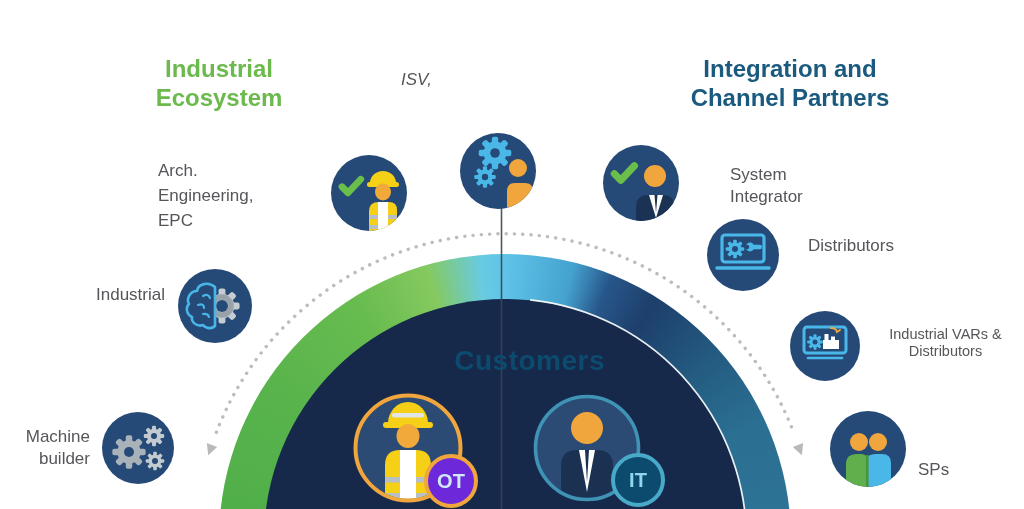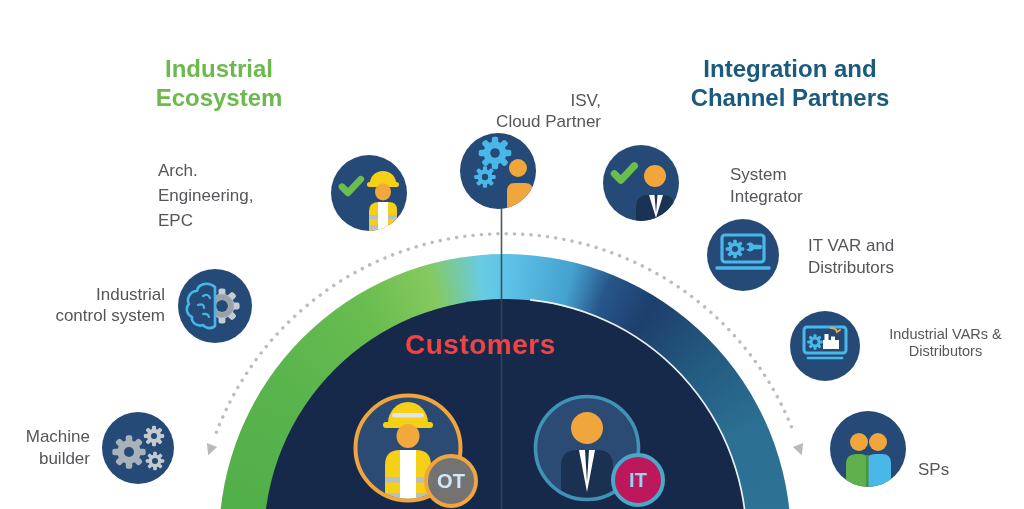--- a/index.html
+++ b/index.html
@@ -26,48 +26,48 @@
       #68bc4f 328deg,
       #85c95f 344deg,
       #68cbe2 355deg,
       #5fc4e8 360deg);}
   #inner{position:absolute;left:264px;top:271px;width:482px;height:482px;border-radius:50%;
          background:#16294b;z-index:2;}
   #overlay{position:absolute;left:0;top:0;z-index:3;pointer-events:none;}
   
   .lbl{position:absolute;color:#55565a;font-size:17px;line-height:22px;z-index:4;}
   .lbl .ln{display:block;}
-  #lbl-isv{left:401px;top:62px;width:200px;text-align:right;line-height:21px;}
+  #lbl-isv{left:401px;top:41px;width:200px;text-align:left;line-height:21px;font-style:italic;}
   #lbl-arch{left:158px;top:130px;width:160px;line-height:25px;}
   #lbl-ics{left:5px;top:256px;width:160px;text-align:right;line-height:21px;}
   #lbl-machine{left:-2px;top:398px;width:92px;text-align:right;}
   #lbl-si{left:730px;top:136px;width:150px;}
   #lbl-itvar{left:808px;top:207px;width:150px;}
   #lbl-indvar{left:853px;top:298px;width:185px;text-align:center;font-size:14.5px;line-height:17px;}
   #lbl-sps{left:918px;top:431px;text-align:center;}
   
   .node-icon{position:absolute;z-index:5;}
   #icon-isv{left:460px;top:105px;}
   #icon-arch{left:331px;top:127px;}
   #icon-ics{left:178px;top:241px;}
   #icon-machine{left:102px;top:384px;}
   #icon-si{left:603px;top:117px;}
   #icon-itvar{left:707px;top:191px;}
   #icon-indvar{left:790px;top:283px;}
   #icon-sps{left:830px;top:383px;}
   
-  #customers{position:absolute;left:405px;top:301px;width:200px;text-align:left;z-index:4;
-             color:#ef4444;font-size:28px;font-weight:bold;letter-spacing:.5px;}
+  #customers{position:absolute;left:405px;top:317px;width:200px;text-align:right;z-index:4;
+             color:#0c4a6e;font-size:28px;font-weight:bold;letter-spacing:.5px;}
   .persona{position:absolute;z-index:5;}
   #persona-ot{left:353px;top:365px;}
   #persona-it{left:533px;top:366px;}
   .badge{position:absolute;z-index:6;border-radius:50%;display:flex;align-items:center;justify-content:center;
          font-weight:bold;font-size:20px;box-sizing:border-box;}
-  #badge-ot{left:424px;top:426px;width:54px;height:54px;background:#737373;border:4px solid #f0a63c;color:#cfe9fb;}
-  #badge-it{left:611px;top:425px;width:54px;height:54px;background:#be185d;border:4px solid #49a9c8;color:#8fd6ef;}
+  #badge-ot{left:424px;top:426px;width:54px;height:54px;background:#6d28d9;border:4px solid #f0a63c;color:#cfe9fb;}
+  #badge-it{left:611px;top:425px;width:54px;height:54px;background:#0c4a6e;border:4px solid #49a9c8;color:#8fd6ef;}
 </style>
 </head>
 <body>
 
 <svg style="position:absolute;width:0;height:0" aria-hidden="true">
   <defs>
     <g id="gear">
       <rect x="-3.6" y="-18.5" width="7.2" height="11" rx="2.2"></rect>
       <rect x="-3.6" y="-18.5" width="7.2" height="11" rx="2.2" transform="rotate(45)"></rect>
       <rect x="-3.6" y="-18.5" width="7.2" height="11" rx="2.2" transform="rotate(90)"></rect>
@@ -117,21 +117,20 @@
       <use href="#gear" fill="#49b8e8" transform="translate(35,20) scale(0.88)"></use>
       <circle cx="35" cy="20" r="4.8" fill="#264a78"></circle>
       <use href="#gear" fill="#49b8e8" transform="translate(25,44) scale(0.58)"></use>
       <circle cx="25" cy="44" r="3.2" fill="#264a78"></circle>
       <circle cx="58" cy="35" r="9" fill="#f0a63c"></circle>
       <path d="M47 76 L47 58 Q47 50 55 50 L65 50 Q73 50 73 58 L73 76 Z" fill="#f0a63c"></path>
     </g>
   </svg>
   <div class="lbl" id="lbl-isv">
     <span class="ln">ISV,</span>
-    <span class="ln">Cloud Partner</span>
   </div>
 
   <svg class="node-icon" id="icon-arch" width="76" height="76" viewBox="0 0 76 76">
     <defs>
         <clipPath id="cp2">
           <circle cx="38" cy="38" r="38"></circle>
         </clipPath>
       </defs>
     <circle cx="38" cy="38" r="38" fill="#264a78"></circle>
     <g clip-path="url(#cp2)">
@@ -163,21 +162,20 @@
     <g clip-path="url(#cp3)">
       <use href="#gear" fill="#c6cdd2" transform="translate(44,37) scale(0.95)"></use>
       <circle cx="44" cy="37" r="9" fill="none" stroke="#9aa2a9" stroke-width="5.5"></circle>
       <circle cx="44" cy="37" r="6" fill="#264a78"></circle>
       <path d="M37 18 C30 12 20 15 19 22 C12 22 8 30 11 35 C7 39 9 46 14 48 C13 54 20 58 25 56 C28 60 34 60 37 57 Z" fill="#264a78" stroke="#47b5e8" stroke-width="2.6" stroke-linejoin="round"></path>
       <path d="M25 27 q5 -3 7 2 M20 36 q6 -2 6 3 M25 45 q5 -1 6 3" fill="none" stroke="#47b5e8" stroke-width="2.2" stroke-linecap="round"></path>
     </g>
   </svg>
   <div class="lbl" id="lbl-ics">
     <span class="ln">Industrial</span>
-    <span class="ln">control system</span>
   </div>
 
   <svg class="node-icon" id="icon-machine" width="72" height="72" viewBox="0 0 72 72">
     <defs>
         <clipPath id="cp4">
           <circle cx="36" cy="36" r="36"></circle>
         </clipPath>
       </defs>
     <circle cx="36" cy="36" r="36" fill="#264a78"></circle>
     <g clip-path="url(#cp4)">
@@ -225,21 +223,20 @@
       <rect x="15" y="16" width="42" height="27" rx="3" fill="none" stroke="#49b8e8" stroke-width="3.2"></rect>
       <line x1="10" y1="49" x2="62" y2="49" stroke="#49b8e8" stroke-width="3.5" stroke-linecap="round"></line>
       <use href="#gear" fill="#49b8e8" transform="translate(28,30) scale(0.5)"></use>
       <circle cx="28" cy="30" r="3" fill="#264a78"></circle>
       <circle cx="43" cy="28" r="4.4" fill="#49b8e8"></circle>
       <circle cx="40" cy="28" r="2.2" fill="#264a78"></circle>
       <rect x="43" y="25.7" width="12" height="4.6" rx="2.3" fill="#49b8e8"></rect>
     </g>
   </svg>
   <div class="lbl" id="lbl-itvar">
-    <span class="ln">IT VAR and</span>
     <span class="ln">Distributors</span>
   </div>
 
   <svg class="node-icon" id="icon-indvar" width="70" height="70" viewBox="0 0 70 70">
     <defs>
         <clipPath id="cp7">
           <circle cx="35" cy="35" r="35"></circle>
         </clipPath>
       </defs>
     <circle cx="35" cy="35" r="35" fill="#264a78"></circle>

